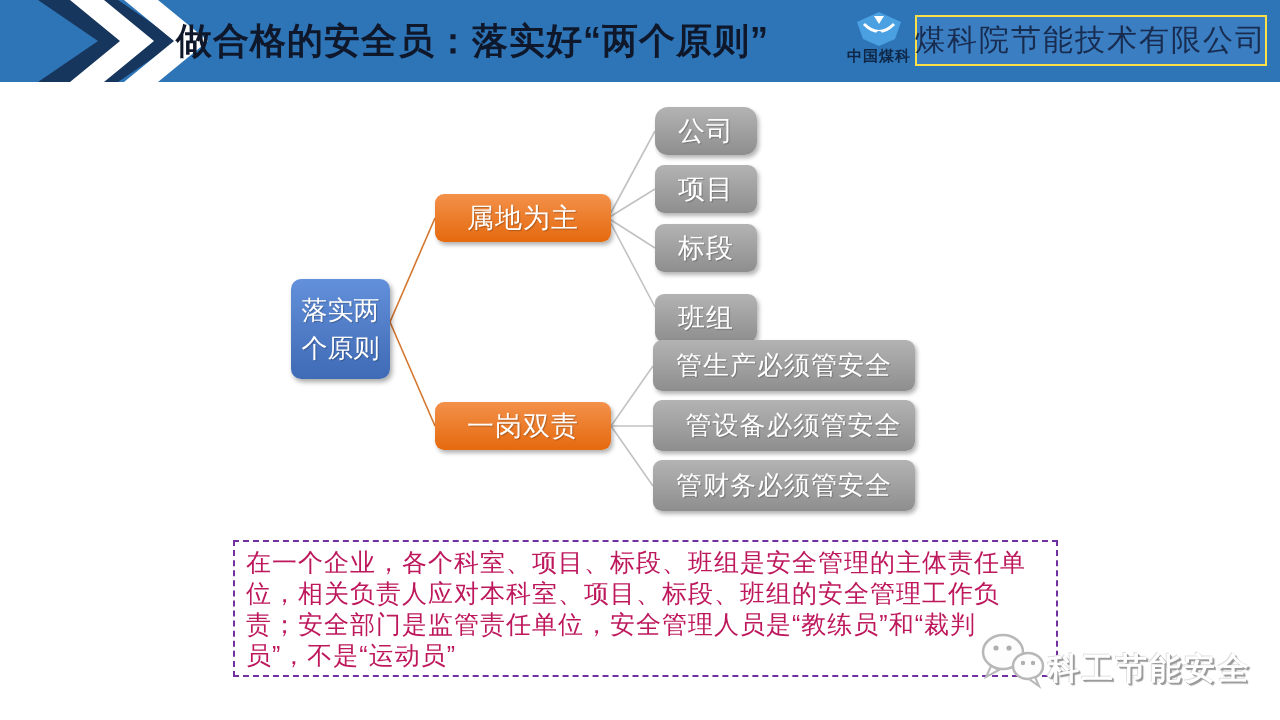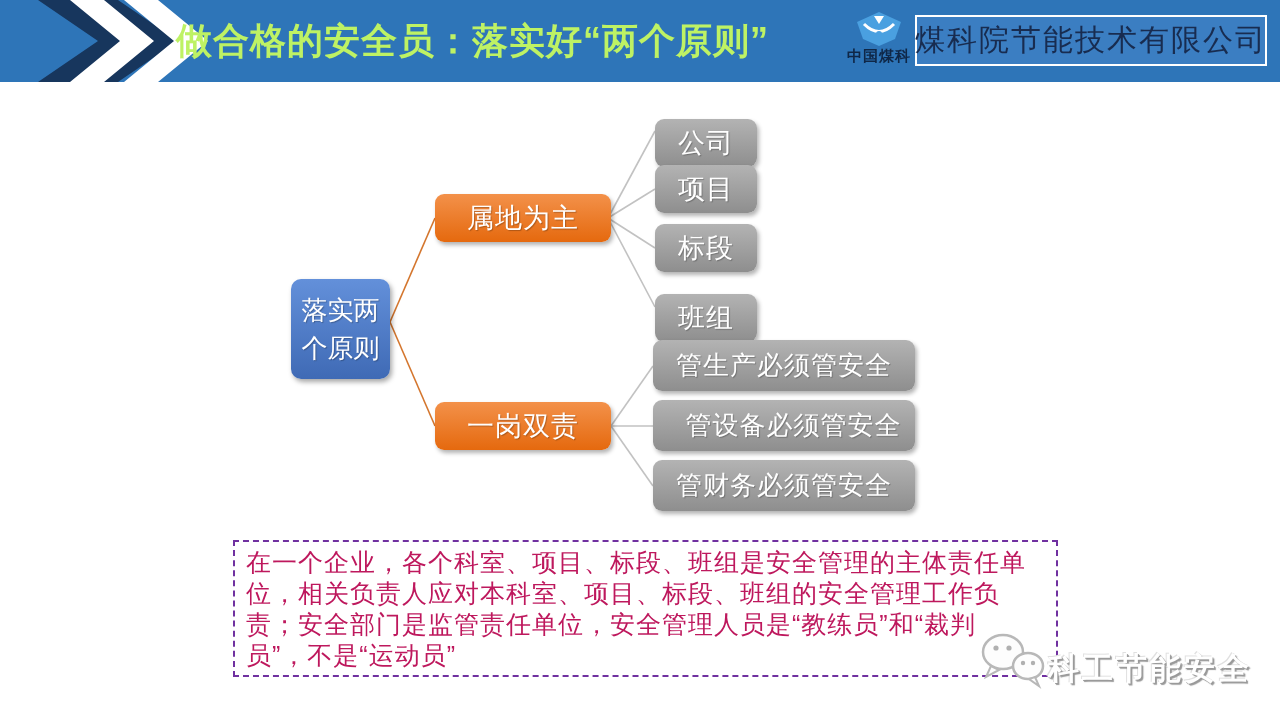--- a/index.html
+++ b/index.html
@@ -19,38 +19,38 @@
   
   .header-bar {
     position: absolute; left: 0; top: 0;
     width: 1280px; height: 82px;
     background: #2e75b8;
   }
   .chevrons { position: absolute; left: 0; top: 0; }
   .page-title {
     position: absolute; left: 176px; top: 0; height: 82px;
     line-height: 82px;
-    font-size: 36px; font-weight: bold; color: #bef264;
+    font-size: 36px; font-weight: bold; color: #0f172a;
     letter-spacing: 1px;
     white-space: nowrap;
   }
   .logo {
     position: absolute; left: 842px; top: 12px; width: 74px;
     text-align: center;
   }
   .logo svg { display: block; margin: 0 auto; }
   .logo-text {
     margin-top: 1px;
     font-size: 15px; font-weight: bold; color: #0f2747;
     letter-spacing: 1px; white-space: nowrap;
   }
   .company-box {
     position: absolute; left: 915px; top: 15px;
     width: 352px; height: 51px;
-    border: 2px solid #ffffff;
+    border: 2px solid #fde047;
     background: #3b7ec2;
     display: flex; align-items: center; justify-content: center;
   }
   .company-name {
     font-size: 30px; color: #182c50; letter-spacing: 2px;
     white-space: nowrap;
   }
 
   
   .connectors { position: absolute; left: 0; top: 82px; z-index: 1; }
@@ -80,21 +80,21 @@
   }
   .branch-1 { top: 194px; }
   .branch-2 { top: 402px; }
   .node-leaf {
     border-radius: 9px;
     background: linear-gradient(180deg, #b3b3b3 0%, #8e8e8e 100%);
     box-shadow: 2px 3px 4px rgba(0,0,0,0.3);
     font-size: 27px; letter-spacing: 1px;
   }
   .leaf-sm { left: 655px; width: 102px; height: 48px; }
-  .leaf-1 { top: 119px; }
+  .leaf-1 { top: 107px; border-radius: 13px; }
   .leaf-2 { top: 165px; }
   .leaf-3 { top: 224px; }
   .leaf-4 { top: 294px; }
   .leaf-wide { left: 653px; width: 262px; height: 51px; font-size: 26px; }
   .leaf-5 { top: 340px; }
   .leaf-6 { top: 400px; padding-left: 19px; }
   .leaf-7 { top: 460px; }
 
   
   .note-box {

